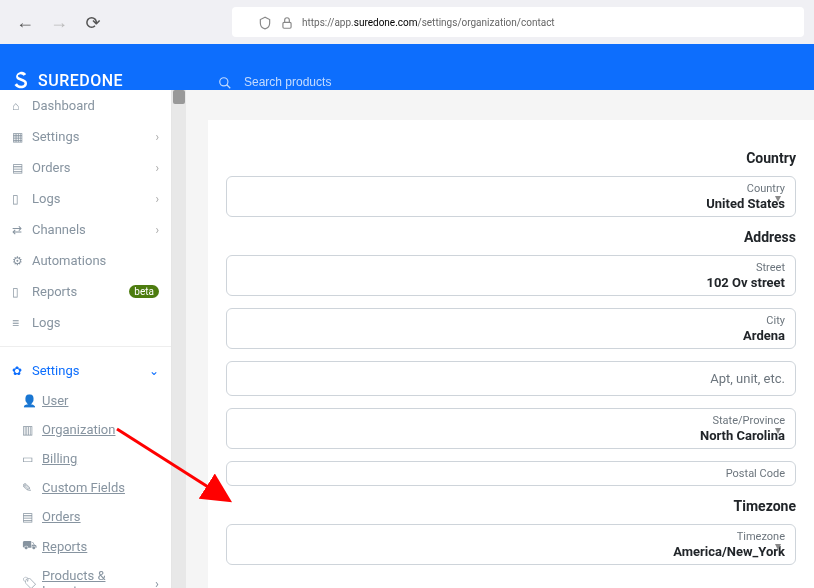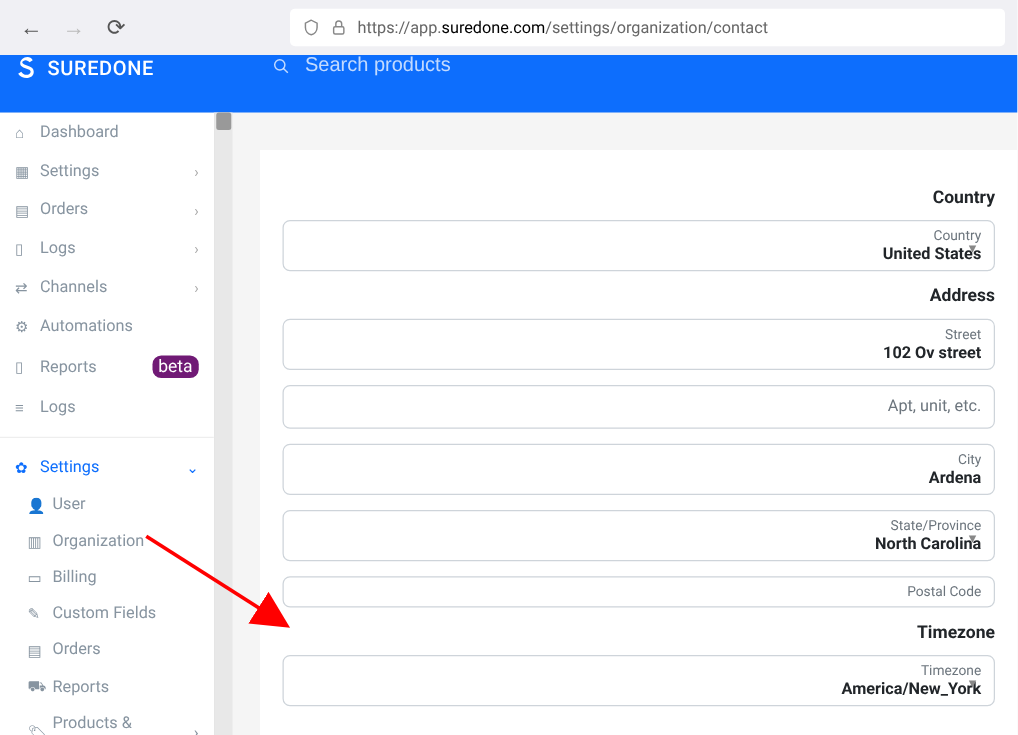--- a/index.html
+++ b/index.html
@@ -2,31 +2,31 @@
 <html><head>
 <meta charset="utf-8">
 <style>
 * { box-sizing: border-box; margin: 0; padding: 0; }
 body { font-family: -apple-system, BlinkMacSystemFont, "Segoe UI", Roboto, Arial, sans-serif; width: 814px; height: 588px; overflow: hidden; background: #f5f5f5; }
 
 
 .browser-bar { height: 44px; background: #f0f0f4; display: flex; align-items: center; padding: 0 10px; gap: 4px; }
 .nav-btn { width: 30px; height: 30px; display: flex; align-items: center; justify-content: center; color: #555; font-size: 18px; border-radius: 4px; }
 .nav-btn.disabled { color: #bbb; }
-.url-bar { flex: 1; height: 30px; background: #fff; border-radius: 4px; margin-left: 120px; display: flex; align-items: center; padding: 0 10px; gap: 8px; color: #555; font-size: 13px; }
+.url-bar { flex: 1; height: 30px; background: #fff; border-radius: 4px; margin-left: 120px; display: flex; align-items: center; padding: 0 26px; gap: 8px; color: #555; font-size: 10px; }
 .url-icon { color: #888; font-size: 14px; }
 .url-text { color: #666; }
 .url-text .domain { color: #000; }
 
 
-.app-header { height: 46px; background: #0d6efd; display: flex; align-items: flex-start; }
+.app-header { height: 46px; background: #0d6efd; display: flex; align-items: flex-end; }
 .logo-area { width: 188px; display: flex; align-items: center; padding-left: 12px; gap: 6px; }
 .logo-text { color: #fff; font-size: 16px; font-weight: 500; letter-spacing: 0.5px; }
 .search-area { flex: 1; display: flex; align-items: center; padding-left: 30px; gap: 12px; }
-.search-input { background: transparent; border: none; color: #fff; font-size: 16px; outline: none; }
+.search-input { background: transparent; border: none; color: #fff; font-size: 12px; outline: none; }
 .search-input::placeholder { color: rgba(255,255,255,0.75); }
 .search-ic { color: rgba(255,255,255,0.75); font-size: 13px; }
 
 
 .app-body { display: flex; height: calc(588px - 44px - 46px); }
 .sidebar { width: 172px; background: #fff; border-right: 1px solid #e5e5e5; overflow-y: auto; position: relative; }
 .sidebar-scroll { width: 14px; background: #e8e8e8; position: relative; }
 .sidebar-thumb { position: absolute; top: 0; left: 1px; width: 12px; height: 14px; background: #999; border-radius: 2px; }
 .content { flex: 1; background: #fff; margin: 30px 0 0 22px; padding: 0; overflow: hidden; }
 .content-inner { padding: 24px 18px 0 18px; text-align: right; }
@@ -34,22 +34,22 @@
 
 .sb-item { display: flex; align-items: center; padding: 8px 12px; color: #8794a0; font-size: 13px; cursor: pointer; }
 .sb-item .icon { width: 20px; color: #8794a0; font-size: 12px; }
 .sb-item .lbl { flex: 1; }
 .sb-item .chev { color: #aaa; font-size: 12px; }
 .sb-item.active { color: #0d6efd; }
 .sb-item.active .icon, .sb-item.active .chev { color: #0d6efd; }
 .sb-divider { height: 1px; background: #eee; margin: 8px 0; }
 .sb-sub { display: flex; align-items: center; padding: 7px 12px 7px 22px; color: #8794a0; font-size: 13px; cursor: pointer; }
 .sb-sub .icon { width: 20px; font-size: 12px; }
-.sb-sub .lbl { flex: 1; }
-.badge { background: #701a75; color: #fff; font-size: 14px; padding: 1px 5px; border-radius: 7px; margin-left: 4px; }
+.sb-sub .lbl { flex: 1; text-decoration: underline; }
+.badge { background: #4d7c0f; color: #fff; font-size: 10px; padding: 1px 5px; border-radius: 7px; margin-left: 4px; }
 
 
 .section-title { font-size: 14px; font-weight: 700; color: #212529; margin: 6px 0 10px 0; }
 .field { border: 1px solid #ced4da; border-radius: 6px; padding: 5px 10px 5px 10px; margin-bottom: 12px; position: relative; }
 .field-label { font-size: 11px; color: #6c757d; display: block; }
 .field-value { font-size: 13px; color: #212529; display: block; margin-top: 1px; font-weight: bold; }
 .field-placeholder { font-size: 13px; color: #6c757d; display: block; padding: 4px 0; }
 .field.select::after { content: "▾"; position: absolute; right: 14px; top: 14px; color: #888; font-size: 12px; }
 
 
@@ -188,25 +188,25 @@
         <span class="field-label">Country</span>
         <span class="field-value">United States</span>
       </div>
 
       <div class="section-title">Address</div>
       <div class="field">
         <span class="field-label">Street</span>
         <span class="field-value">102 Ov street</span>
       </div>
       <div class="field">
-        <span class="field-placeholder">Apt, unit, etc.</span>
-      </div>
-      <div class="field">
         <span class="field-label">City</span>
         <span class="field-value">Ardena</span>
+      </div>
+      <div class="field">
+        <span class="field-placeholder">Apt, unit, etc.</span>
       </div>
       <div class="field select">
         <span class="field-label">State/Province</span>
         <span class="field-value">North Carolina</span>
       </div>
       <div class="field">
         <span class="field-label">Postal Code</span>
       </div>
 
       <div class="section-title">Timezone</div>

